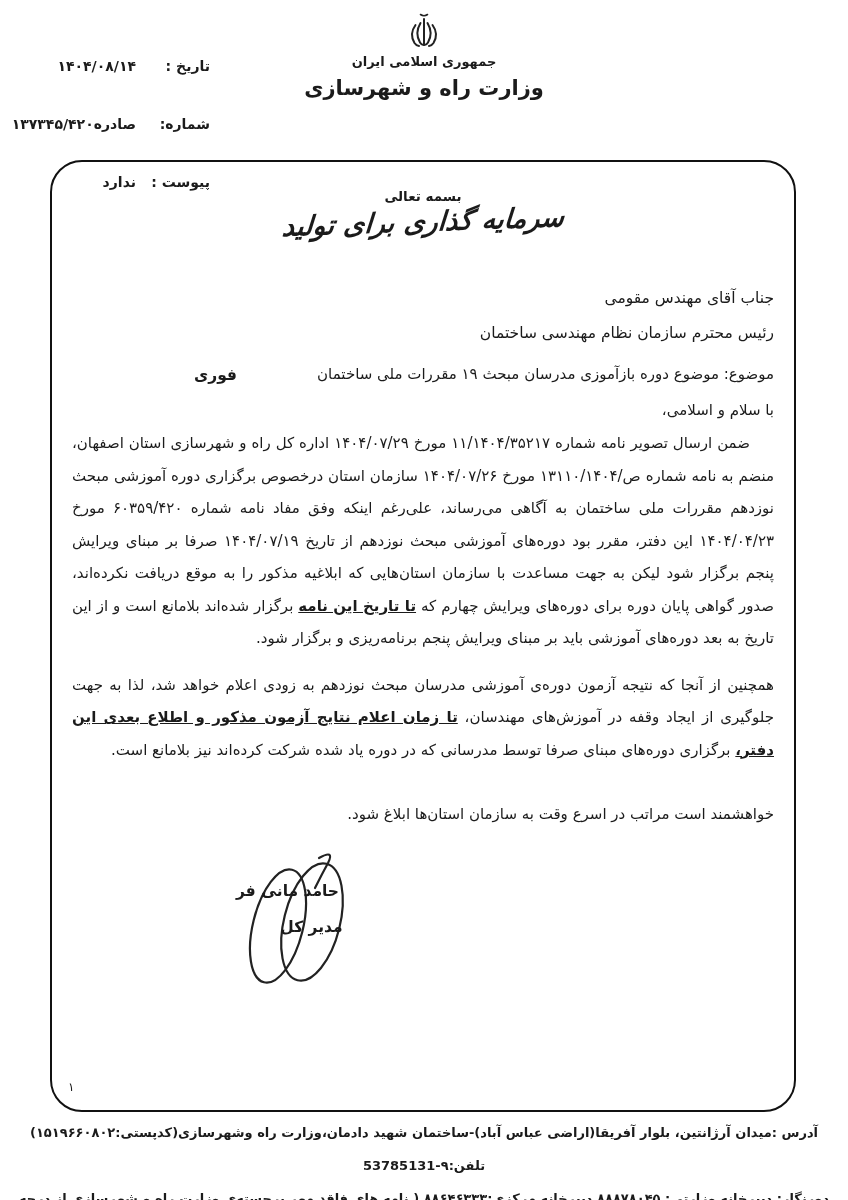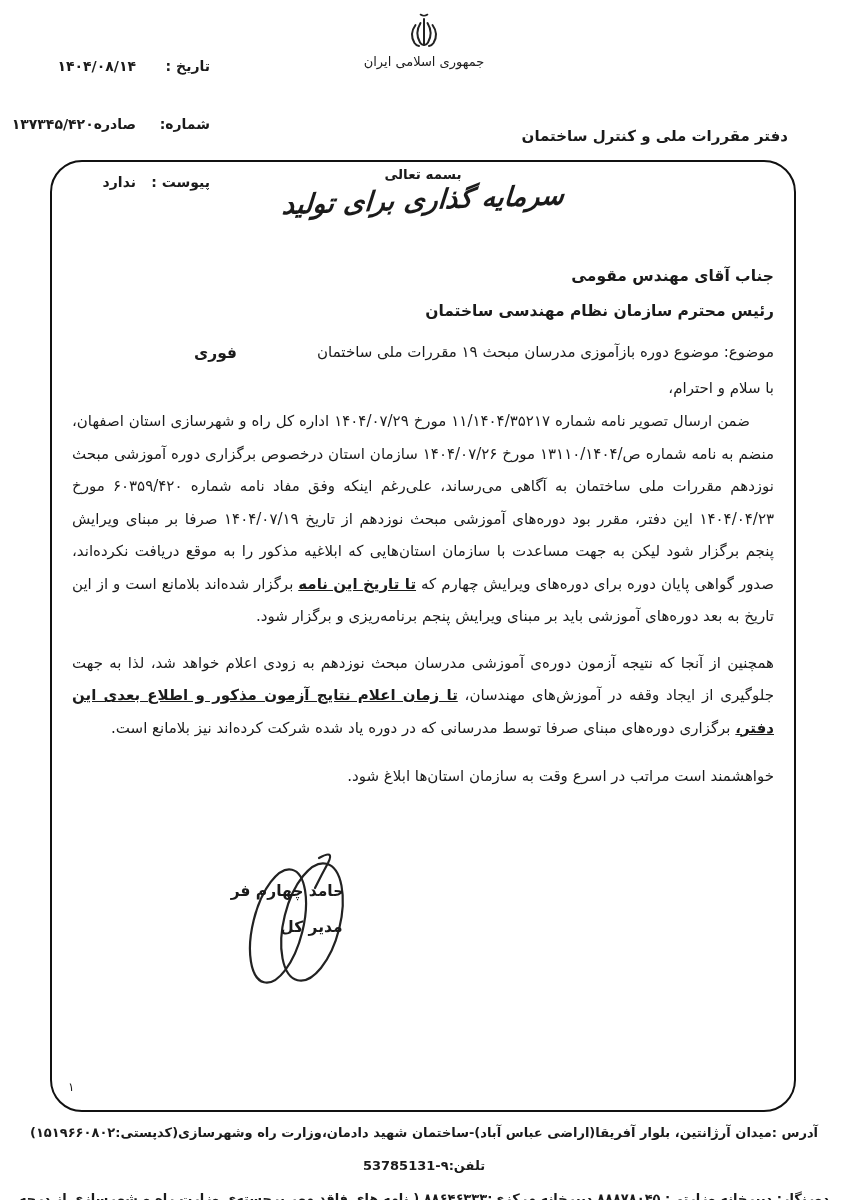--- a/index.html
+++ b/index.html
@@ -17,47 +17,47 @@
   
   .meta { position:absolute; top:26px; left:20px; width:190px; direction:rtl; }
   .meta-row { display:flex; direction:rtl; align-items:baseline; gap:14px; margin-bottom:10px;
               font-size:14px; font-weight:bold; }
   .meta-label { min-width:60px; white-space:nowrap; }
   .meta-value { white-space:nowrap;margin-top:32px; }
 
   
   .emblem { position:absolute; top:12px; left:50%; transform:translateX(-50%); }
   .country { position:absolute; top:54px; left:0; width:100%; text-align:center;
-             font-size:13px; font-weight:normal; direction:rtl; }
+             font-size:13px; font-weight:bold; direction:rtl; }
   .ministry { position:absolute; top:76px; left:0; width:100%; text-align:center;
               font-size:21px; font-weight:bold; direction:rtl; }
   .office { position:absolute; top:127px; right:60px; font-size:15px; font-weight:bold; direction:rtl; }
 
   
   .letter-box {
     position:absolute; left:50px; top:160px; width:746px; height:952px;
     border:2.5px solid #111; border-radius:32px;
-    padding:2px 20px; direction:rtl;
+    padding:24px 20px; direction:rtl;
   }
   .besmele { text-align:center; font-size:13.5px; font-weight:600; margin-top:2px; }
   .slogan-wrap { text-align:center; margin-top:2px; transform:rotate(-2deg); }
   .slogan { font-family:"DejaVu Serif","Liberation Serif",serif; font-style:italic;
             font-weight:bold; font-size:27px; display:inline-block; transform:skewX(-6deg); }
 
-  .recipient { margin-top:44px; font-weight:bold; font-size:15.5px; line-height:35px; }
+  .recipient { margin-top:44px; font-weight:normal; font-size:15.5px; line-height:35px; }
 
   .subject-row { position:relative; margin-top:8px; font-size:15px; line-height:30px; }
   .urgent { position:absolute; left:122px; top:1px; font-weight:bold; font-size:15.5px; }
 
   .salutation { margin-top:12px; font-size:15px; }
 
   .para { font-size:15px; line-height:32.5px; text-align:justify; margin:0; }
   .para1 { margin-top:8px; text-indent:24px; }
   .para2 { margin-top:14px; }
-  .para3 { margin-top:16px; }
+  .para3 { margin-top:32px; }
   .bold-ul { font-weight:bold; text-decoration:underline; }
 
   
   .sig { position:absolute; left:118px; top:688px; width:235px; text-align:center; }
   .sig-name { position:relative; z-index:2; font-weight:bold; font-size:15.5px; margin-top:32px; }
   .sig-title { position:relative; z-index:2; font-weight:bold; font-size:15.5px;
                margin-top:18px; margin-left:48px; }
   .sig-scribble { position:absolute; top:0; left:48px; z-index:1; }
 
   .pagenum { position:absolute; left:16px; bottom:16px; font-size:12px; }
@@ -91,57 +91,57 @@
       <path d="M14.5 2.5 q 3.5 2.5 7 0" stroke-width="1.6"></path>
       <path d="M18 7 v 25"></path>
       <path d="M14.5 11 q -6 10 -0.5 19.5 q 1.5 2.5 3.5 2.5"></path>
       <path d="M21.5 11 q 6 10 0.5 19.5 q -1.5 2.5 -3.5 2.5"></path>
       <path d="M9.5 13 q -6.5 9 -1 18 q 1.8 2.8 4.5 3"></path>
       <path d="M26.5 13 q 6.5 9 1 18 q -1.8 2.8 -4.5 3"></path>
     </svg>
   </div>
 
   <div class="country">جمهوری اسلامی ایران</div>
-  <div class="office">دفتر مقررات ملی و کنترل ساختمان</div>
+  <div class="ministry">وزارت راه و شهرسازی</div>
 
   <div class="letter-box">
 
     <div class="besmele">بسمه تعالی</div>
 
     <div class="slogan-wrap">
       <span class="slogan">سرمایه گذاری برای تولید</span>
     </div>
 
     <div class="recipient">
       <div>جناب آقای مهندس مقومی</div>
       <div>رئیس محترم سازمان نظام مهندسی ساختمان</div>
     </div>
 
     <div class="subject-row">
       <span>موضوع: موضوع دوره بازآموزی مدرسان مبحث ۱۹ مقررات ملی ساختمان</span>
       <span class="urgent">فوری</span>
     </div>
 
-    <div class="salutation">با سلام و احترام،</div>
+    <div class="salutation">با سلام و اسلامی،</div>
 
     <p class="para para1"><span>ضمن ارسال تصویر نامه شماره ۱۱/۱۴۰۴/۳۵۲۱۷ مورخ ۱۴۰۴/۰۷/۲۹ اداره کل راه و شهرسازی استان اصفهان، منضم به نامه شماره ص/۱۳۱۱۰/۱۴۰۴ مورخ ۱۴۰۴/۰۷/۲۶ سازمان استان درخصوص برگزاری دوره آموزشی مبحث نوزدهم مقررات ملی ساختمان به آگاهی می‌رساند، علی‌رغم اینکه وفق مفاد نامه شماره ۶۰۳۵۹/۴۲۰ مورخ ۱۴۰۴/۰۴/۲۳ این دفتر، مقرر بود دوره‌های آموزشی مبحث نوزدهم از تاریخ ۱۴۰۴/۰۷/۱۹ صرفا بر مبنای ویرایش پنجم برگزار شود لیکن به جهت مساعدت با سازمان استان‌هایی که ابلاغیه مذکور را به موقع دریافت نکرده‌اند، صدور گواهی پایان دوره برای دوره‌های ویرایش چهارم که </span><span class="bold-ul">تا تاریخ این نامه</span><span> برگزار شده‌اند بلامانع است و از این تاریخ به بعد دوره‌های آموزشی باید بر مبنای ویرایش پنجم برنامه‌ریزی و برگزار شود.</span></p>
 
     <p class="para para2"><span>همچنین از آنجا که نتیجه آزمون دوره‌ی آموزشی مدرسان مبحث نوزدهم به زودی اعلام خواهد شد، لذا به جهت جلوگیری از ایجاد وقفه در آموزش‌های مهندسان، </span><span class="bold-ul">تا زمان اعلام نتایج آزمون مذکور و اطلاع بعدی این دفتر،</span><span> برگزاری دوره‌های مبنای صرفا توسط مدرسانی که در دوره یاد شده شرکت کرده‌اند نیز بلامانع است.</span></p>
 
     <p class="para para3">خواهشمند است مراتب در اسرع وقت به سازمان استان‌ها ابلاغ شود.</p>
 
     <div class="sig">
       <div class="sig-scribble">
         <svg width="160" height="145" viewBox="0 0 160 145" fill="none" stroke="#222" stroke-width="2.2" stroke-linecap="round">
           <ellipse cx="60" cy="76" rx="25" ry="58" transform="rotate(14 60 76)"></ellipse>
           <ellipse cx="94" cy="72" rx="28" ry="60" transform="rotate(14 94 72)"></ellipse>
           <path d="M101 8 q 16 -9 9 5 q -6 11 -13 25"></path>
         </svg>
       </div>
-      <div class="sig-name">حامد چهارم فر</div>
+      <div class="sig-name">حامد مانی فر</div>
       <div class="sig-title">مدیر کل</div>
     </div>
 
     <div class="pagenum">۱</div>
   </div>
 
   <div class="footer">
     <div>آدرس :میدان آرژانتین، بلوار آفریقا(اراضی عباس آباد)-ساختمان شهید دادمان،وزارت راه وشهرسازی(کدپستی:۱۵۱۹۶۶۰۸۰۲) تلفن:۹-53785131</div>
     <div>دورنگار: دبیرخانه وزارتی: ۸۸۸۷۸۰۴۵ دبیرخانه مرکزی:۸۸۶۴۶۳۳۳ ( نامه های فاقد مهر برجسته‌ی وزارت راه و شهرسازی از درجه اعتبار ساقط می باشد)</div>
   </div>

